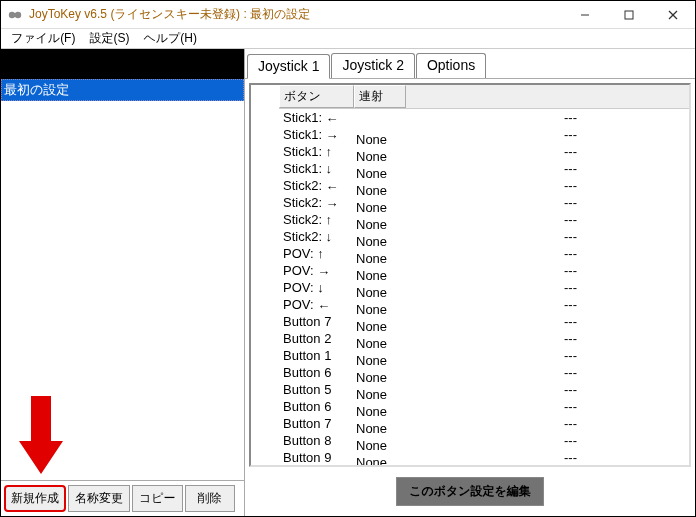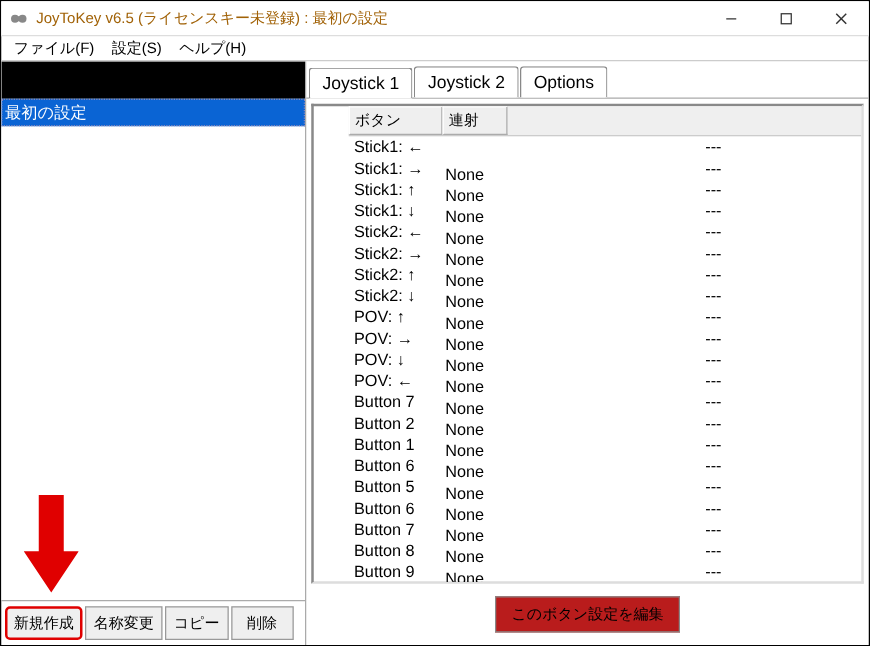--- a/index.html
+++ b/index.html
@@ -163,25 +163,26 @@
   .c2 { width: 208px; padding-left: 2px; margin-top: 44px; }
   .c3 { width: 40px; padding-left: 2px; }
   .right-btns {
     display: flex;
     padding: 6px 20px 10px;
     gap: 20px;
     justify-content: center;
   }
   .wide-btn {
     border: 1px solid #888;
-    background: #b91c1c;
+    background: #737373;
     padding: 5px 12px;
     font-size: 12px;
     min-width: 140px;
     text-align: center;
+    font-weight: bold;
   }
   ::-webkit-scrollbar { width: 17px; }
   ::-webkit-scrollbar-track { background: #f0f0f0; }
   ::-webkit-scrollbar-thumb { background: #c8c8c8; border: 1px solid #aaa; }
   ::-webkit-scrollbar-button { background: #e8e8e8; height: 17px; border: 1px solid #aaa; }
 </style>
 </head>
 <body>
 
 <div class="window">

